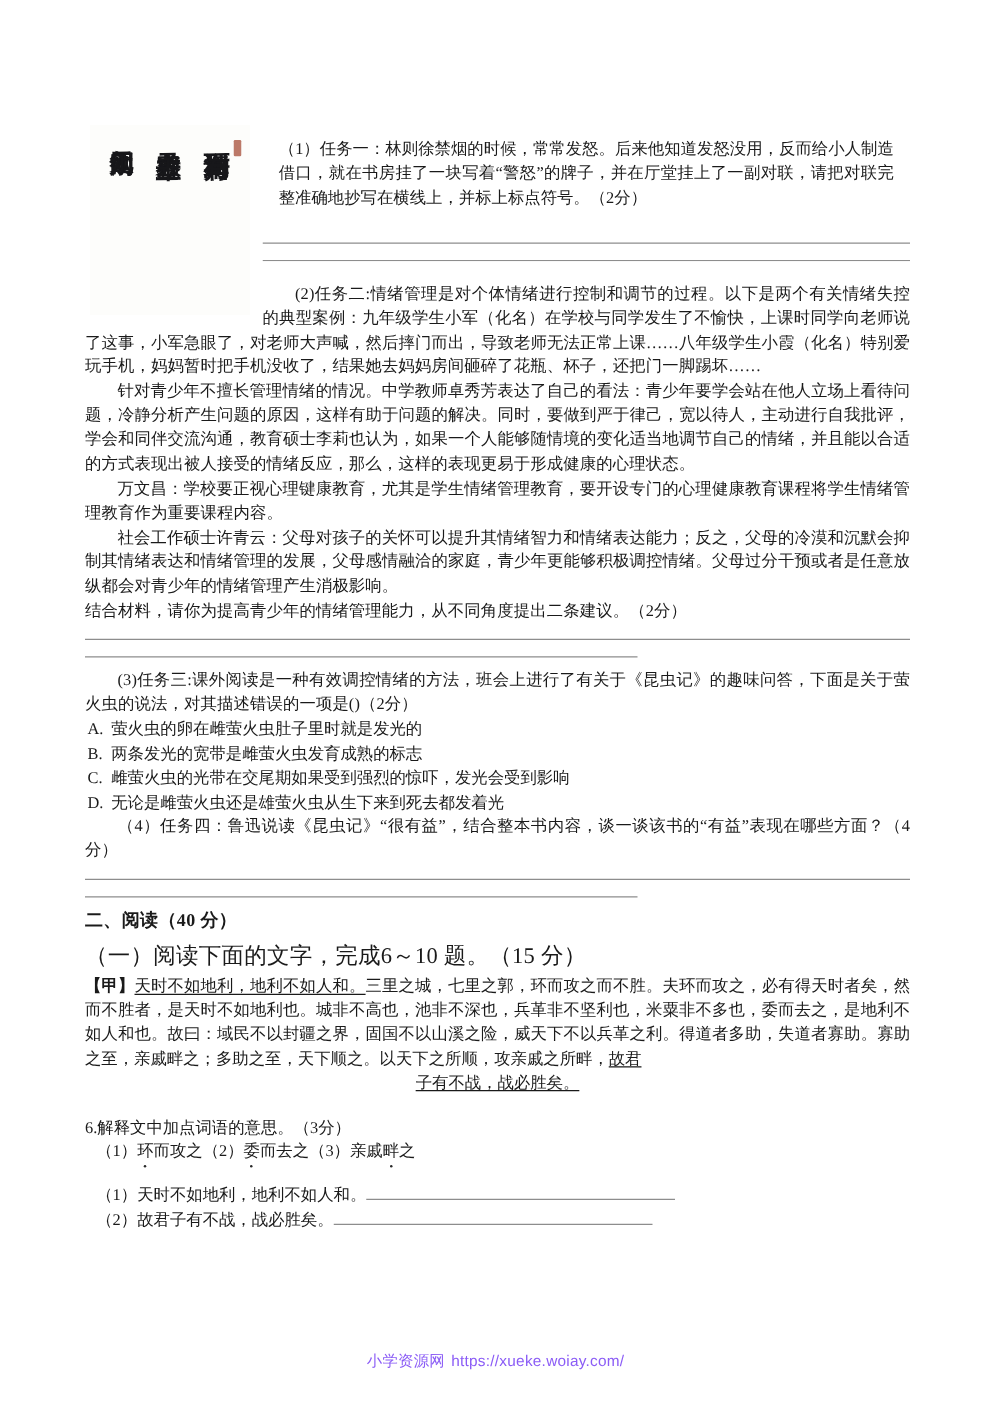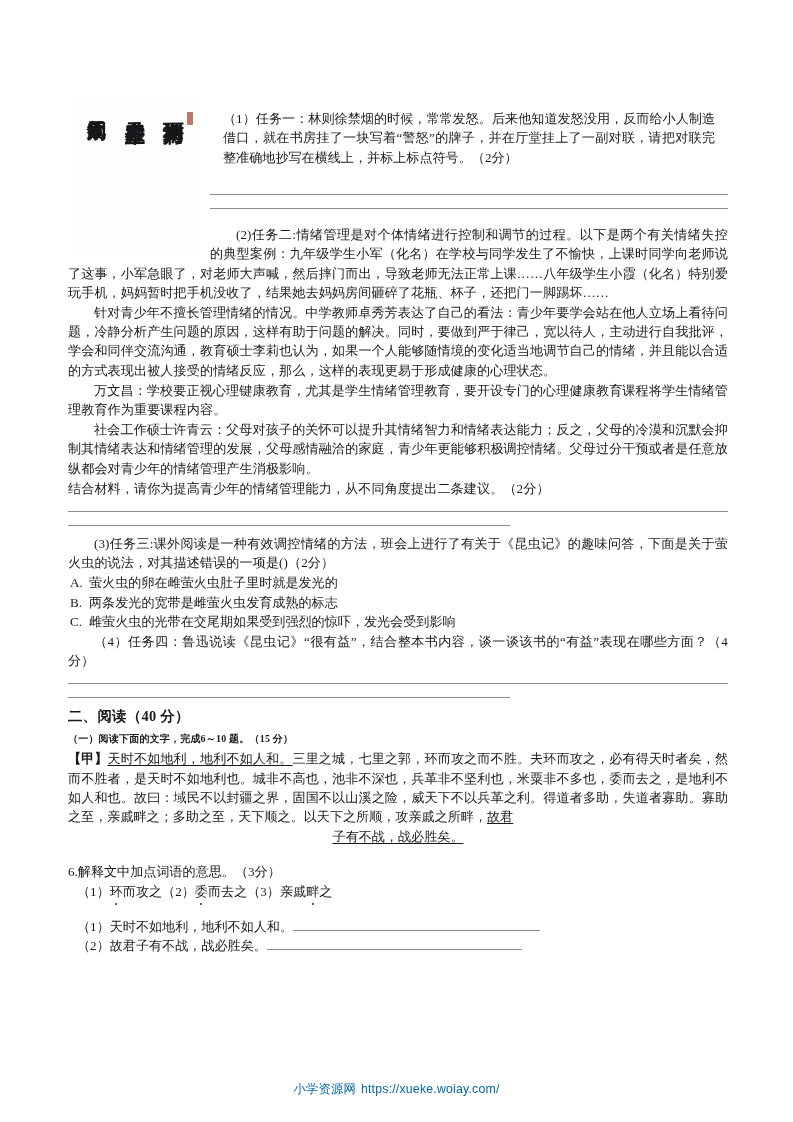--- a/index.html
+++ b/index.html
@@ -119,22 +119,22 @@
 
   
   h2.section {
     font-size: 14.4px;
     font-weight: bold;
     margin: 9px 0 6px 0;
     letter-spacing: .3px;
     font-family: "Liberation Serif", "DejaVu Serif", serif;
   }
   h3.subsection {
-    font-size: 10px;
-    font-weight: bold;
+    font-size: 18px;
+    font-weight: normal;
     margin: 0 0 3px 0;
     letter-spacing: .2px;
   }
 
   
   .classic {
     font-size: 13.1px;
     line-height: 19.4px;
     text-align: justify;
     text-justify: inter-ideograph;
@@ -196,21 +196,21 @@
   .ir-2 { width: 255px; }
 
   
   .watermark {
     position: absolute;
     left: 0;
     right: 0;
     bottom: 24px;
     text-align: center;
     font-size: 12.3px;
-    color: #0369a1;
+    color: #8b5cf6;
     font-family: "Liberation Sans", sans-serif;
     letter-spacing: .2px;
     white-space: nowrap;
   }
   .watermark .wm-site { margin-right: 5px; }
 </style>
 </head>
 <body>
 
 <div class="page">
@@ -253,20 +253,23 @@
 
     <div class="choice">
       <span class="ltr">A.</span><span>萤火虫的卵在雌萤火虫肚子里时就是发光的</span>
     </div>
     <div class="choice">
       <span class="ltr">B.</span><span>两条发光的宽带是雌萤火虫发育成熟的标志</span>
     </div>
     <div class="choice">
       <span class="ltr">C.</span><span>雌萤火虫的光带在交尾期如果受到强烈的惊吓，发光会受到影响</span>
     </div>
+    <div class="choice">
+      <span class="ltr">D.</span><span>无论是雌萤火虫还是雄萤火虫从生下来到死去都发着光</span>
+    </div>
 
     <p class="para indent2">（4）任务四：鲁迅说读《昆虫记》“很有益”，结合整本书内容，谈一谈该书的“有益”表现在哪些方面？（4分）</p>
 
     <div class="spacer-12"></div>
     <hr class="rule long">
     <div class="rule-gap-b"></div>
     <hr class="rule mid">
 
     <h2 class="section">二、阅读（40 分）</h2>
     <h3 class="subsection">（一）阅读下面的文字，完成6～10 题。（15 分）</h3>

